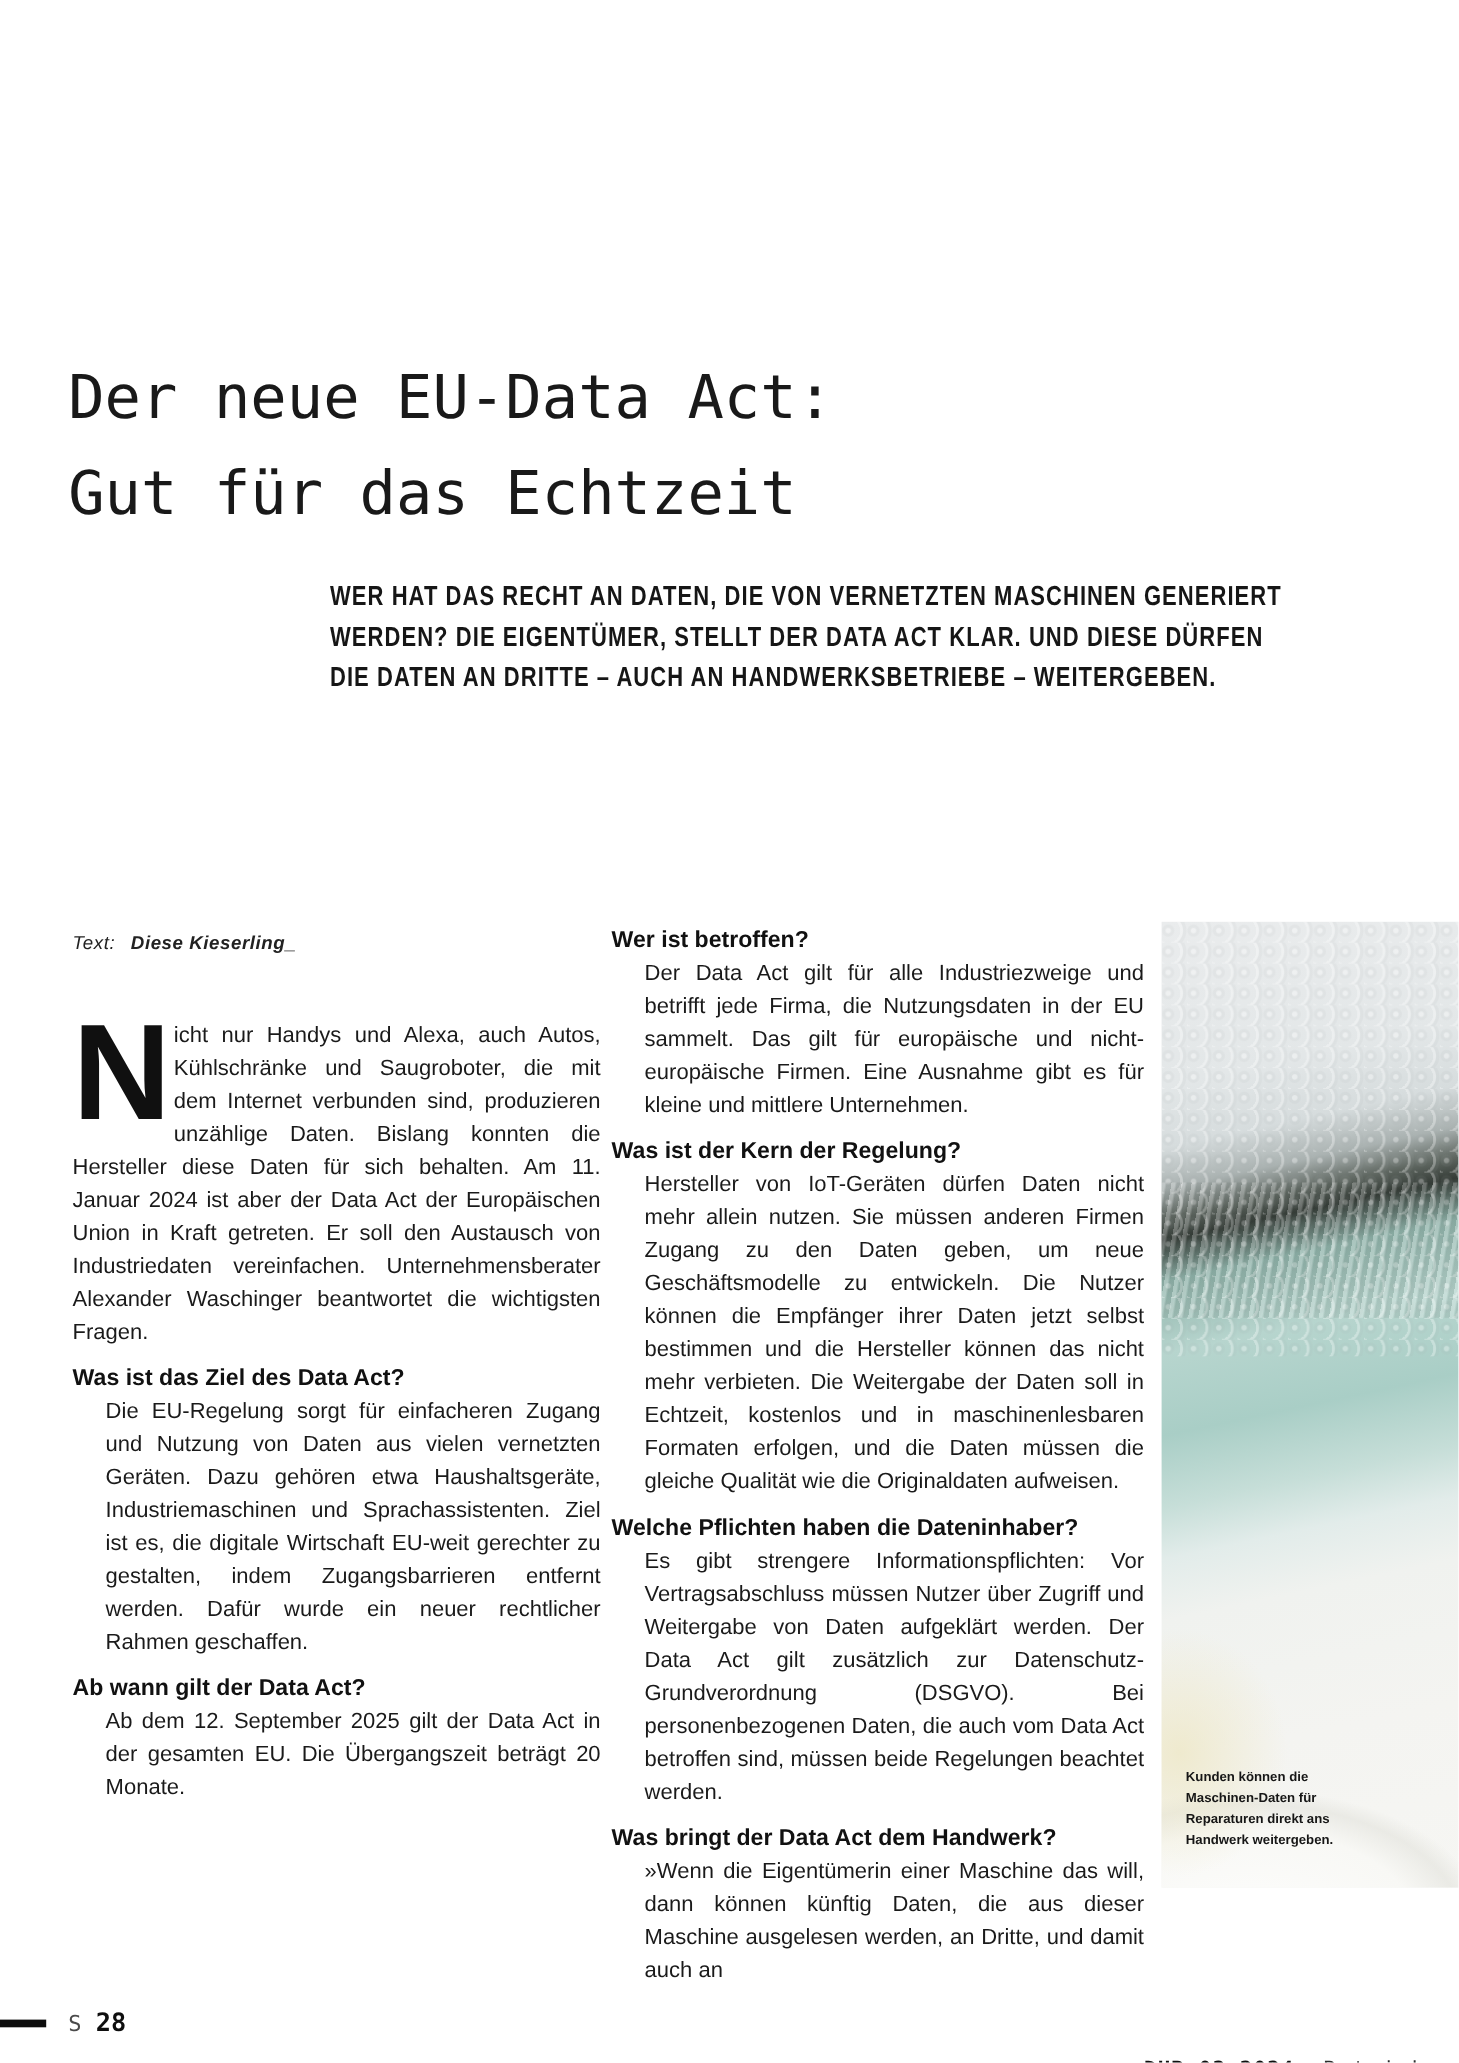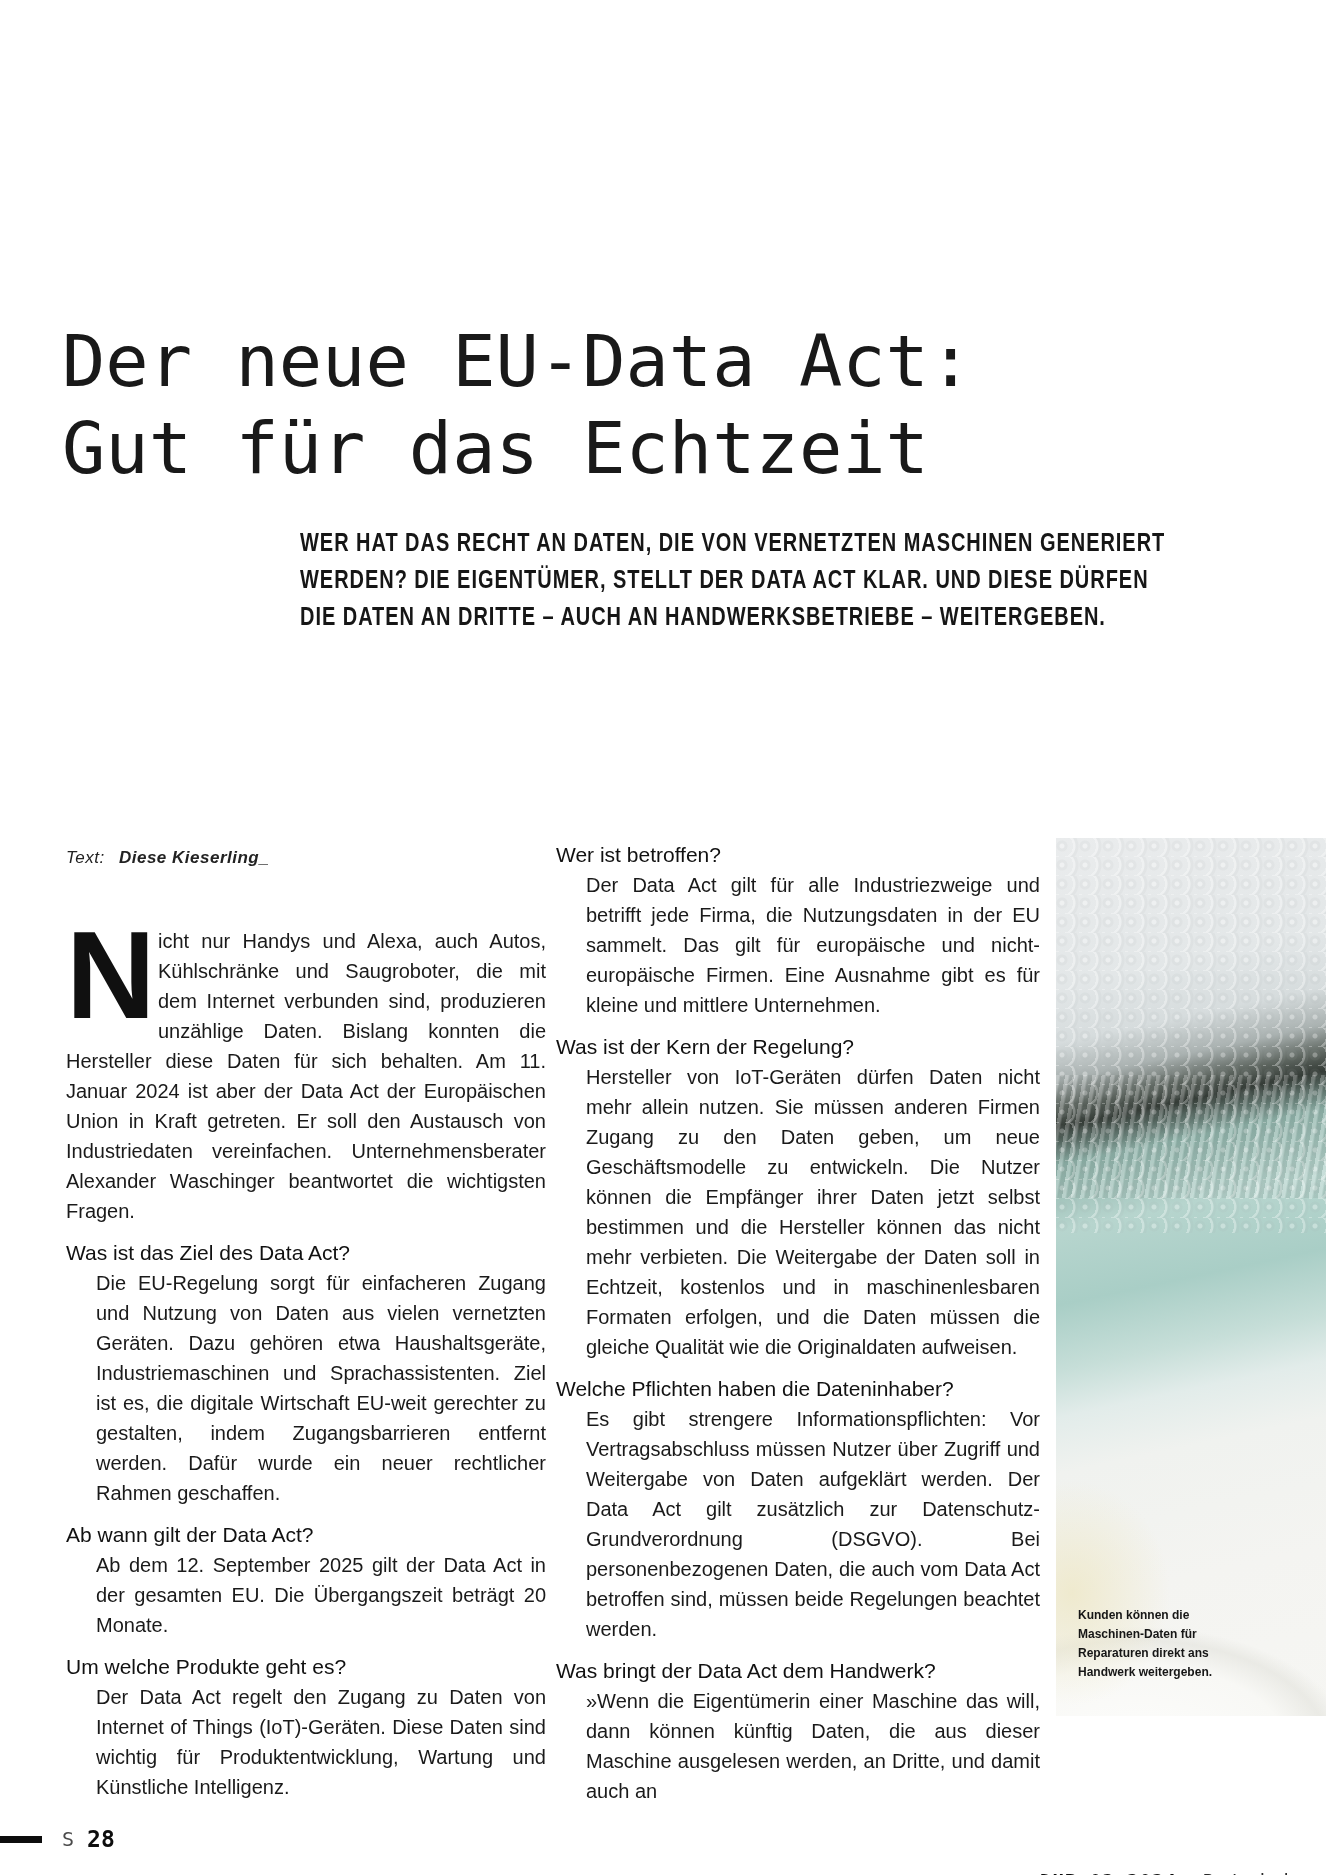--- a/index.html
+++ b/index.html
@@ -4,21 +4,21 @@
 <style>
   html,body{margin:0;padding:0;background:#ffffff;}
   body{width:1326px;height:1875px;position:relative;overflow:hidden;
        font-family:"Liberation Sans",sans-serif;color:#1a1a1a;
        -webkit-font-smoothing:antialiased;}
   .abs{position:absolute;}
 
   
   .title{left:62px;top:318px;width:1200px;
          font-family:"DejaVu Sans Mono",monospace;
-         font-size:72px;line-height:87px;font-weight:500;
+         font-size:55px;line-height:87px;font-weight:500;
          color:#191919;letter-spacing:0px;white-space:nowrap;}
 
   
   .standfirst{left:300px;top:524px;width:940px;
               font-weight:bold;font-size:25px;line-height:37px;
               letter-spacing:1.2px;color:#161616;
               transform:scaleX(0.80);transform-origin:left top;
               white-space:nowrap;}
 
   
@@ -29,21 +29,21 @@
   
   .col{font-size:20px;line-height:30px;text-align:justify;
        text-justify:inter-word;hyphens:auto;}
   .col-left{left:66px;top:926px;width:480px;}
   .col-mid{left:556px;top:840px;width:484px;}
   .lead p{margin:0;}
   .dropcap{float:left;width:88px;height:88px;margin:4px 4px 0 0;
            font-size:124px;line-height:0.73;font-weight:900;color:#101010;
            letter-spacing:-2px;}
   .qa{margin-top:12px;}
-  .qa h2{margin:0;font-size:21px;line-height:30px;font-weight:normal;color:#111;
+  .qa h2{margin:0;font-size:21px;line-height:30px;font-weight:bold;color:#111;
          text-align:left;}
   .qa p{margin:0;padding-left:30px;}
 
   
   .photo{left:1056px;top:838px;width:270px;height:878px;overflow:hidden;
     background:
       radial-gradient(140px 160px at 6% 86%, rgba(238,232,200,0.85), rgba(238,232,200,0) 70%),
       radial-gradient(260px 150px at 30% 104%, #fdfdfc 0%, #f8f8f5 58%, rgba(228,228,222,0.65) 74%, rgba(240,240,236,0) 83%),
       linear-gradient(168deg,
         #eaeced 0%, #e3e7e8 16%, #d6dcdd 22%,
@@ -105,24 +105,20 @@
   <section class="qa">
     <h2>Was ist das Ziel des Data Act?</h2>
     <p>Die EU-Regelung sorgt für einfacheren Zugang und Nutzung von Daten aus vielen vernetzten Geräten. Dazu gehören etwa Haushaltsgeräte, Industriemaschinen und Sprachassistenten. Ziel ist es, die digitale Wirtschaft EU-weit gerechter zu gestalten, indem Zugangsbarrieren entfernt werden. Dafür wurde ein neuer rechtlicher Rahmen geschaffen.</p>
   </section>
 
   <section class="qa">
     <h2>Ab wann gilt der Data Act?</h2>
     <p>Ab dem 12. September 2025 gilt der Data Act in der gesamten EU. Die Übergangszeit beträgt 20 Monate.</p>
   </section>
 
-  <section class="qa">
-    <h2>Um welche Produkte geht es?</h2>
-    <p>Der Data Act regelt den Zugang zu Daten von Internet of Things (IoT)-Geräten. Diese Daten sind wichtig für Produktentwicklung, Wartung und Künstliche Intelligenz.</p>
-  </section>
 </div>
 
 <div class="abs col col-mid">
   <section class="qa" style="margin-top:0;">
     <h2>Wer ist betroffen?</h2>
     <p>Der Data Act gilt für alle Industriezweige und betrifft jede Firma, die Nutzungsdaten in der EU sammelt. Das gilt für europäische und nicht-europäische Firmen. Eine Ausnahme gibt es für kleine und mittlere Unternehmen.</p>
   </section>
 
   <section class="qa">
     <h2>Was ist der Kern der Regelung?</h2>

